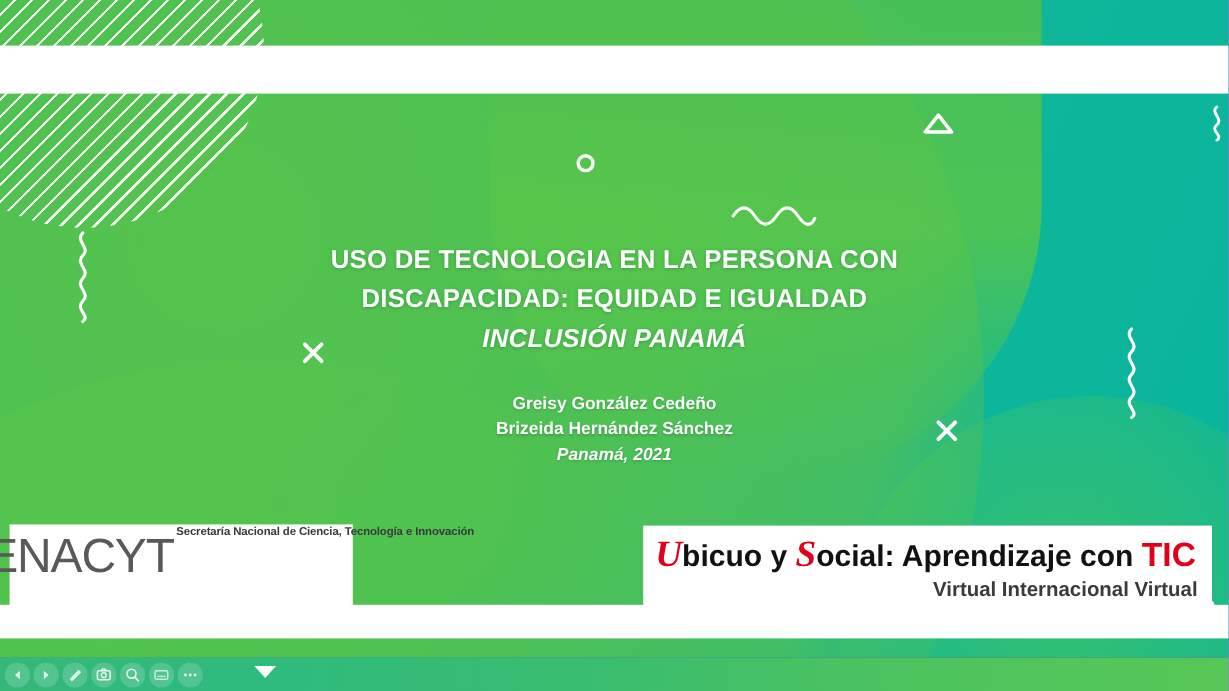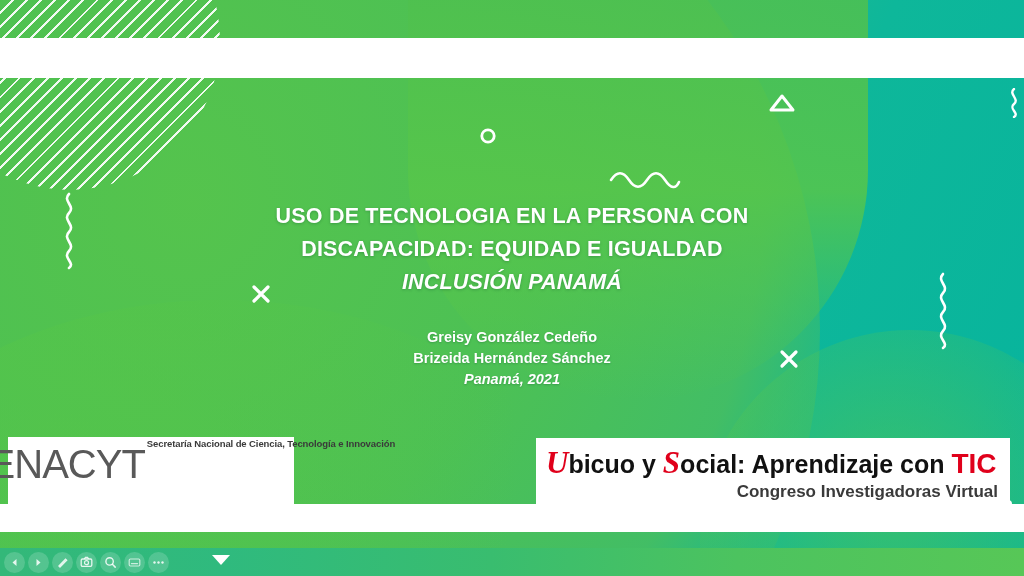--- a/index.html
+++ b/index.html
@@ -350,21 +350,21 @@
             <path d="M26 16 a12 12 0 0 1 0 24 a12 12 0 0 1 0 -24" fill="#ffffff" opacity=".55"></path>
           </svg>
         </span>
         <span class="senacyt-word">SENACYT</span>
       </div>
       <div class="senacyt-tag">Secretaría Nacional de Ciencia, Tecnología e Innovación</div>
     </div>
 
     <div class="logo-ubicuo">
       <div class="ubicuo-line1"><span class="script">U</span><span>bicuo y </span><span class="script">S</span><span>ocial: </span><span>A</span><span>prendizaje con </span><span class="tic">TIC</span></div>
-      <div class="ubicuo-line2">Congreso Investigadoras Virtual</div>
+      <div class="ubicuo-line2">Virtual Internacional Virtual</div>
     </div>
 
     <div class="doodle" style="left:640px; top:498px;">
       <svg width="12" height="12" viewBox="0 0 12 12">
           <circle cx="6" cy="6" r="4" fill="#ffffff"></circle>
         </svg>
     </div>
     <div class="doodle" style="left:1002px; top:498px;">
       <svg width="12" height="12" viewBox="0 0 12 12">
           <circle cx="6" cy="6" r="4" fill="#ffffff"></circle>

